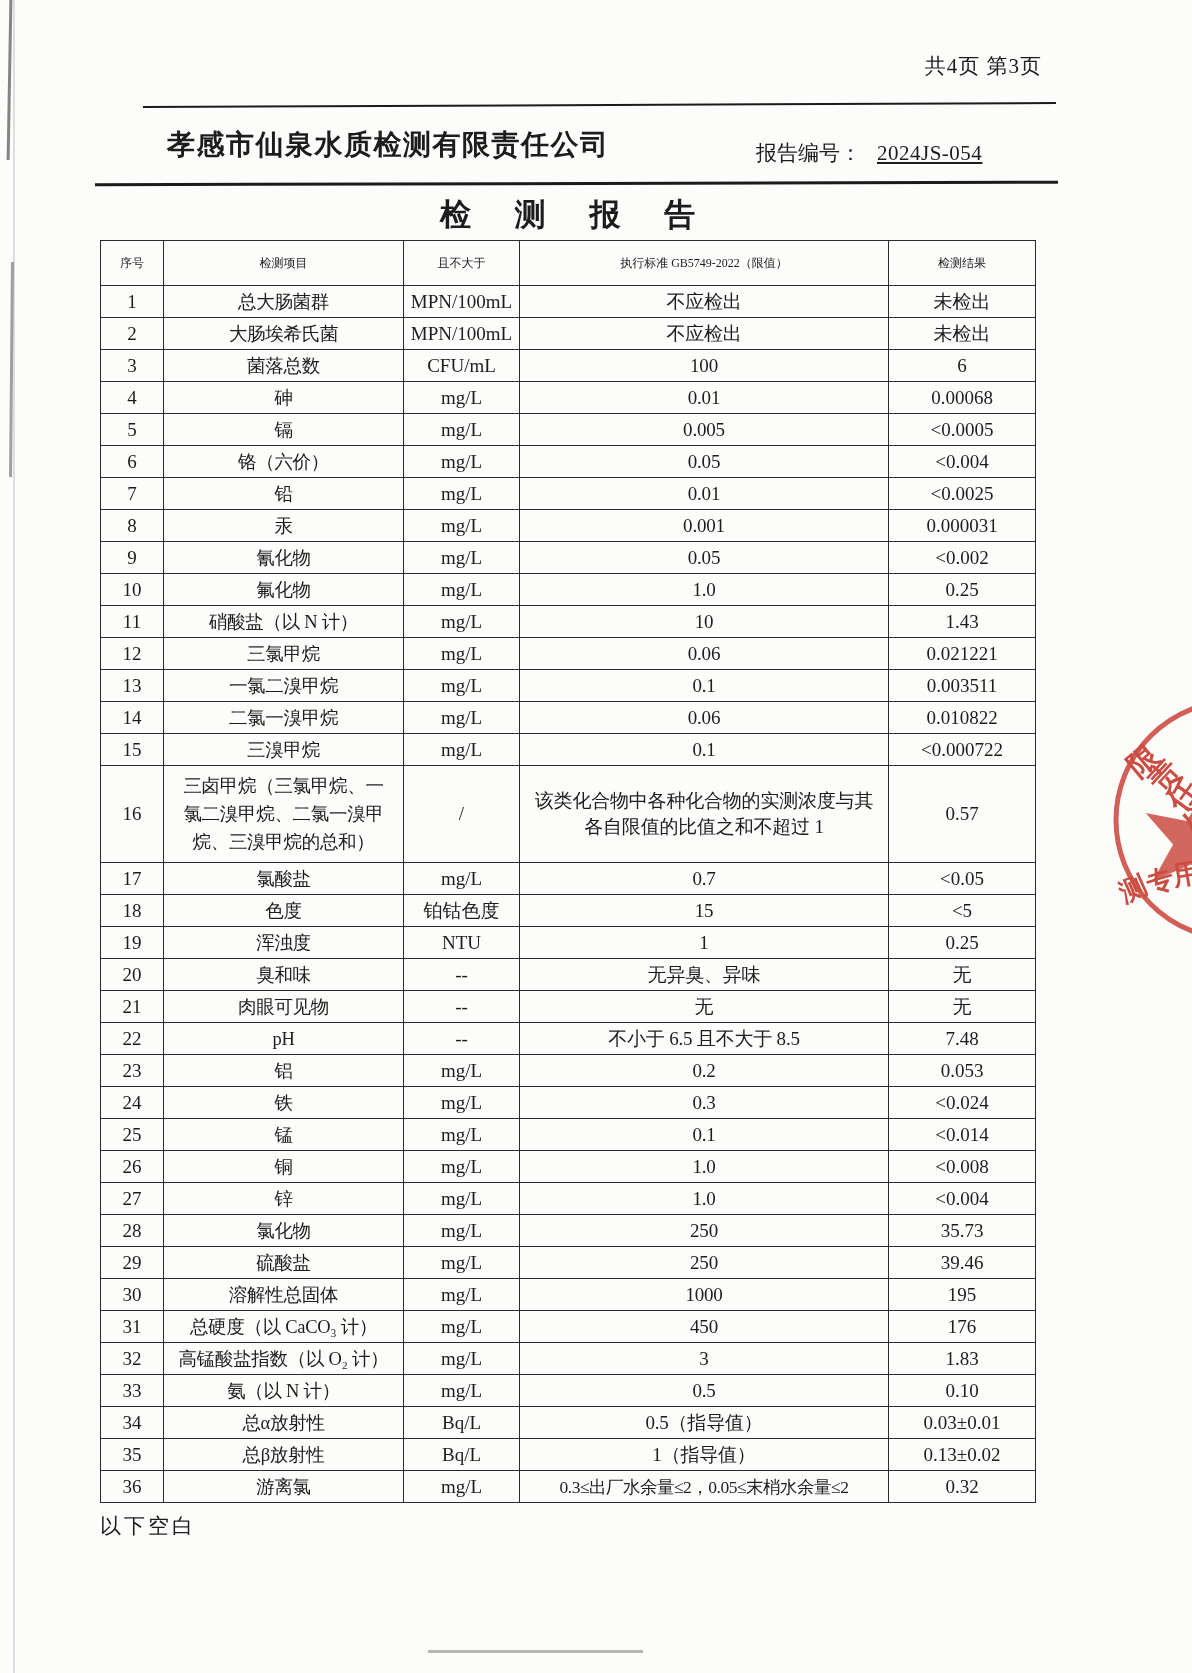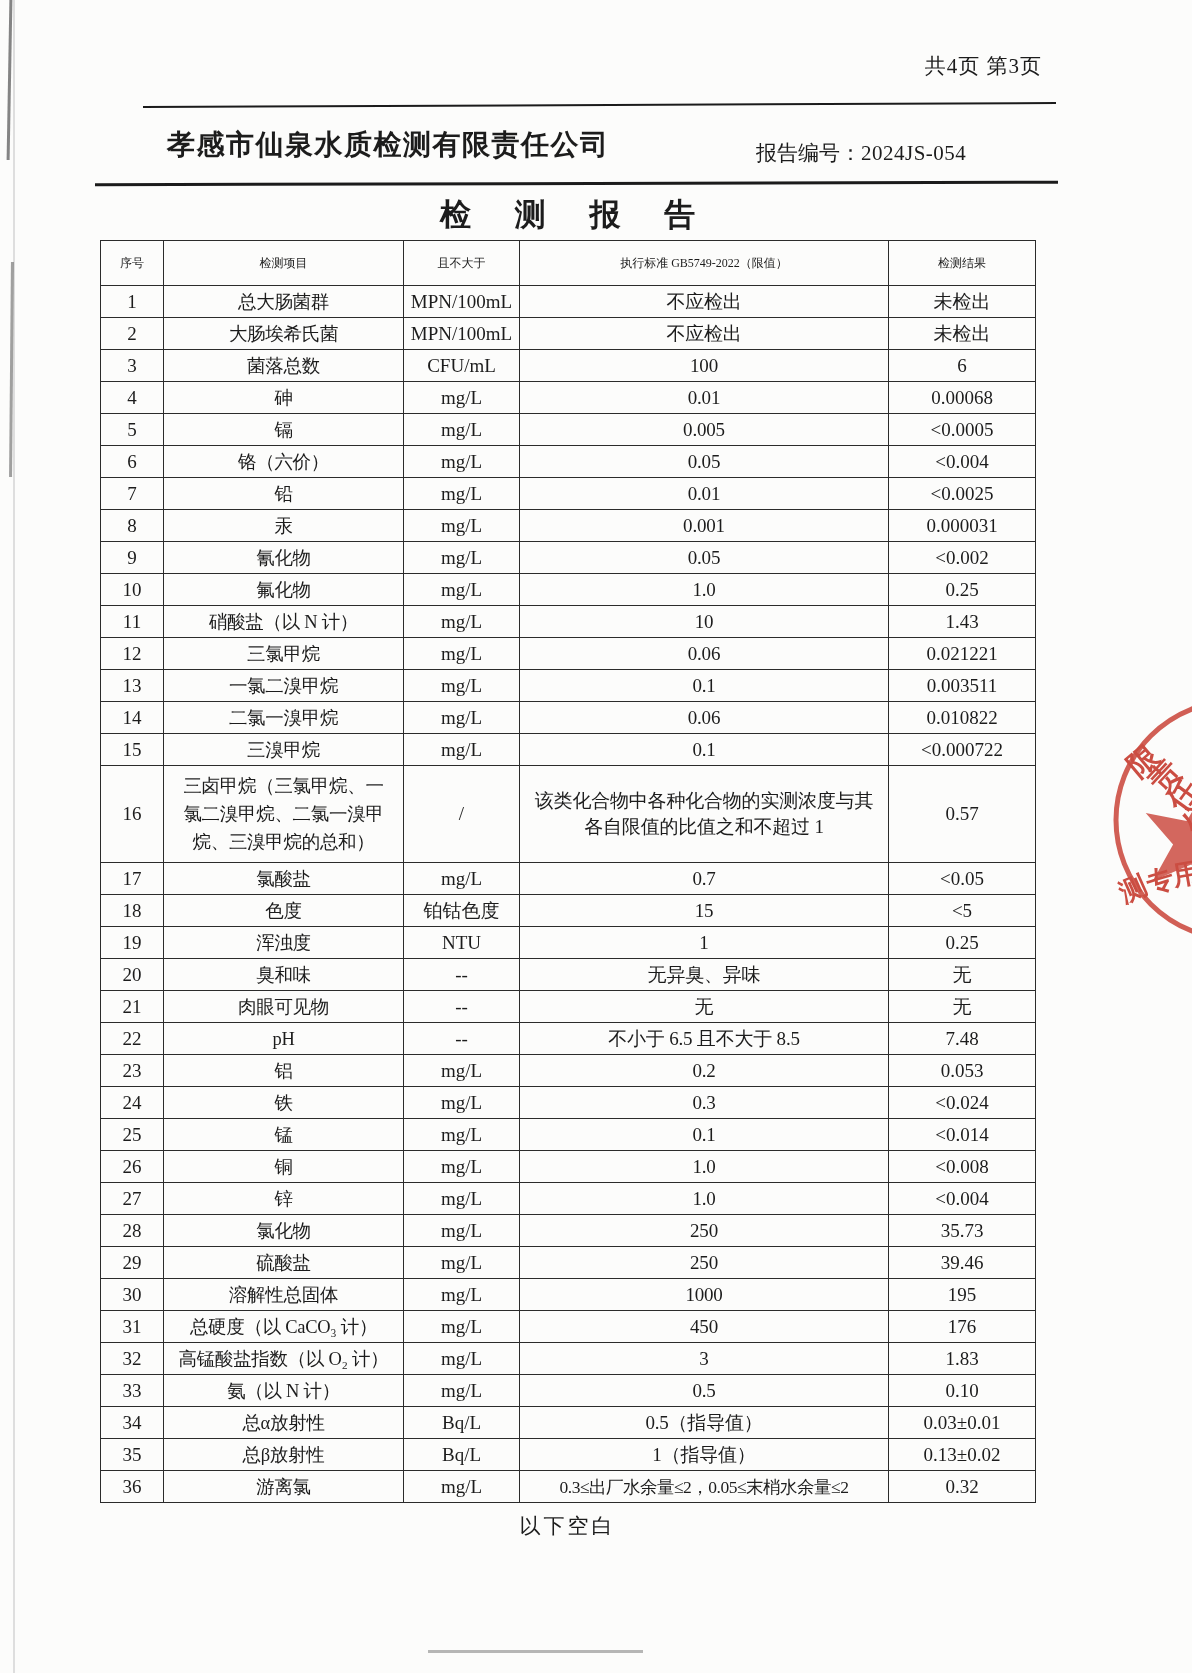--- a/index.html
+++ b/index.html
@@ -17,21 +17,21 @@
   .e1{left:8px;top:0;width:3px;height:160px;opacity:.65;transform:rotate(1deg);}
   .e2{left:10px;top:262px;width:3px;height:215px;opacity:.5;transform:rotate(.5deg);}
   .e3{left:13px;top:0;width:2px;height:1673px;opacity:.22;background:#777;}
   .bottom-mark{position:absolute;left:428px;top:1650px;width:215px;height:3px;background:#6f6f6f;opacity:.5;}
 
   
   .page-label{position:absolute;top:52px;right:150px;font-size:21px;letter-spacing:1px;}
   .rule-1{position:absolute;top:104px;left:143px;width:913px;height:2px;background:#1b1b1b;transform:rotate(-.25deg);}
   .company{position:absolute;top:126px;left:167px;font-family:"Liberation Sans","DejaVu Sans",sans-serif;font-weight:bold;font-size:28px;letter-spacing:1.5px;}
   .report-no{position:absolute;top:139px;left:756px;font-size:21px;}
-  .report-no .val{letter-spacing:.5px;}
+  .report-no .val{margin-left:16px;letter-spacing:.5px;text-decoration:underline;}
   .rule-2{position:absolute;top:182px;left:95px;width:963px;height:3px;background:#1b1b1b;transform:rotate(-.15deg);}
   .doc-title{position:absolute;top:194px;left:100px;width:935px;text-align:center;font-size:31px;font-weight:bold;letter-spacing:18px;padding-left:18px;box-sizing:border-box;}
 
   
   table.report{
     position:absolute;top:240px;left:100px;
     width:935px;border-collapse:collapse;table-layout:fixed;
     font-size:19px;
   }
   table.report th,table.report td{
@@ -42,21 +42,21 @@
   }
   table.report th{height:42px;font-size:12px;font-weight:normal;}
   table.report td{height:29px;line-height:26px;}
   col.w0{width:63px;}col.w1{width:240px;}col.w2{width:116px;}col.w3{width:369px;}col.w4{width:147px;}
   td.c1{letter-spacing:-.3px;font-size:18.5px;}
   td.c3{letter-spacing:-.2px;}
   tbody tr:nth-child(16) td.c1{padding:6px 12px;line-height:28px;}
   tbody tr:nth-child(16) td.c3{line-height:26px;padding:4px 14px;}
   tbody tr:last-child td.c3{font-size:17.5px;letter-spacing:-.5px;}
 
-  .footer-note{position:absolute;top:1512px;left:100px;width:935px;text-align:center;font-size:21px;letter-spacing:3px;}
+  .footer-note{position:absolute;top:1512px;left:100px;width:935px;font-size:21px;letter-spacing:3px;}
 
   
   .stamp{position:absolute;left:1108px;top:690px;width:260px;height:260px;opacity:.88;}
   .stamp svg{position:absolute;left:0;top:0;}
   .stamp .ch{position:absolute;color:#c53529;font-weight:bold;font-size:30px;line-height:30px;font-family:"Liberation Serif","DejaVu Serif",serif;}
   .stamp .bch{font-size:27px;line-height:27px;}
   .a0{left:20px;top:56px;transform:rotate(-40deg);}
   .a1{left:42px;top:71px;transform:rotate(-47deg);}
   .a2{left:60px;top:90px;transform:rotate(-54deg);}
   .a3{left:74px;top:112px;transform:rotate(-62deg);}

